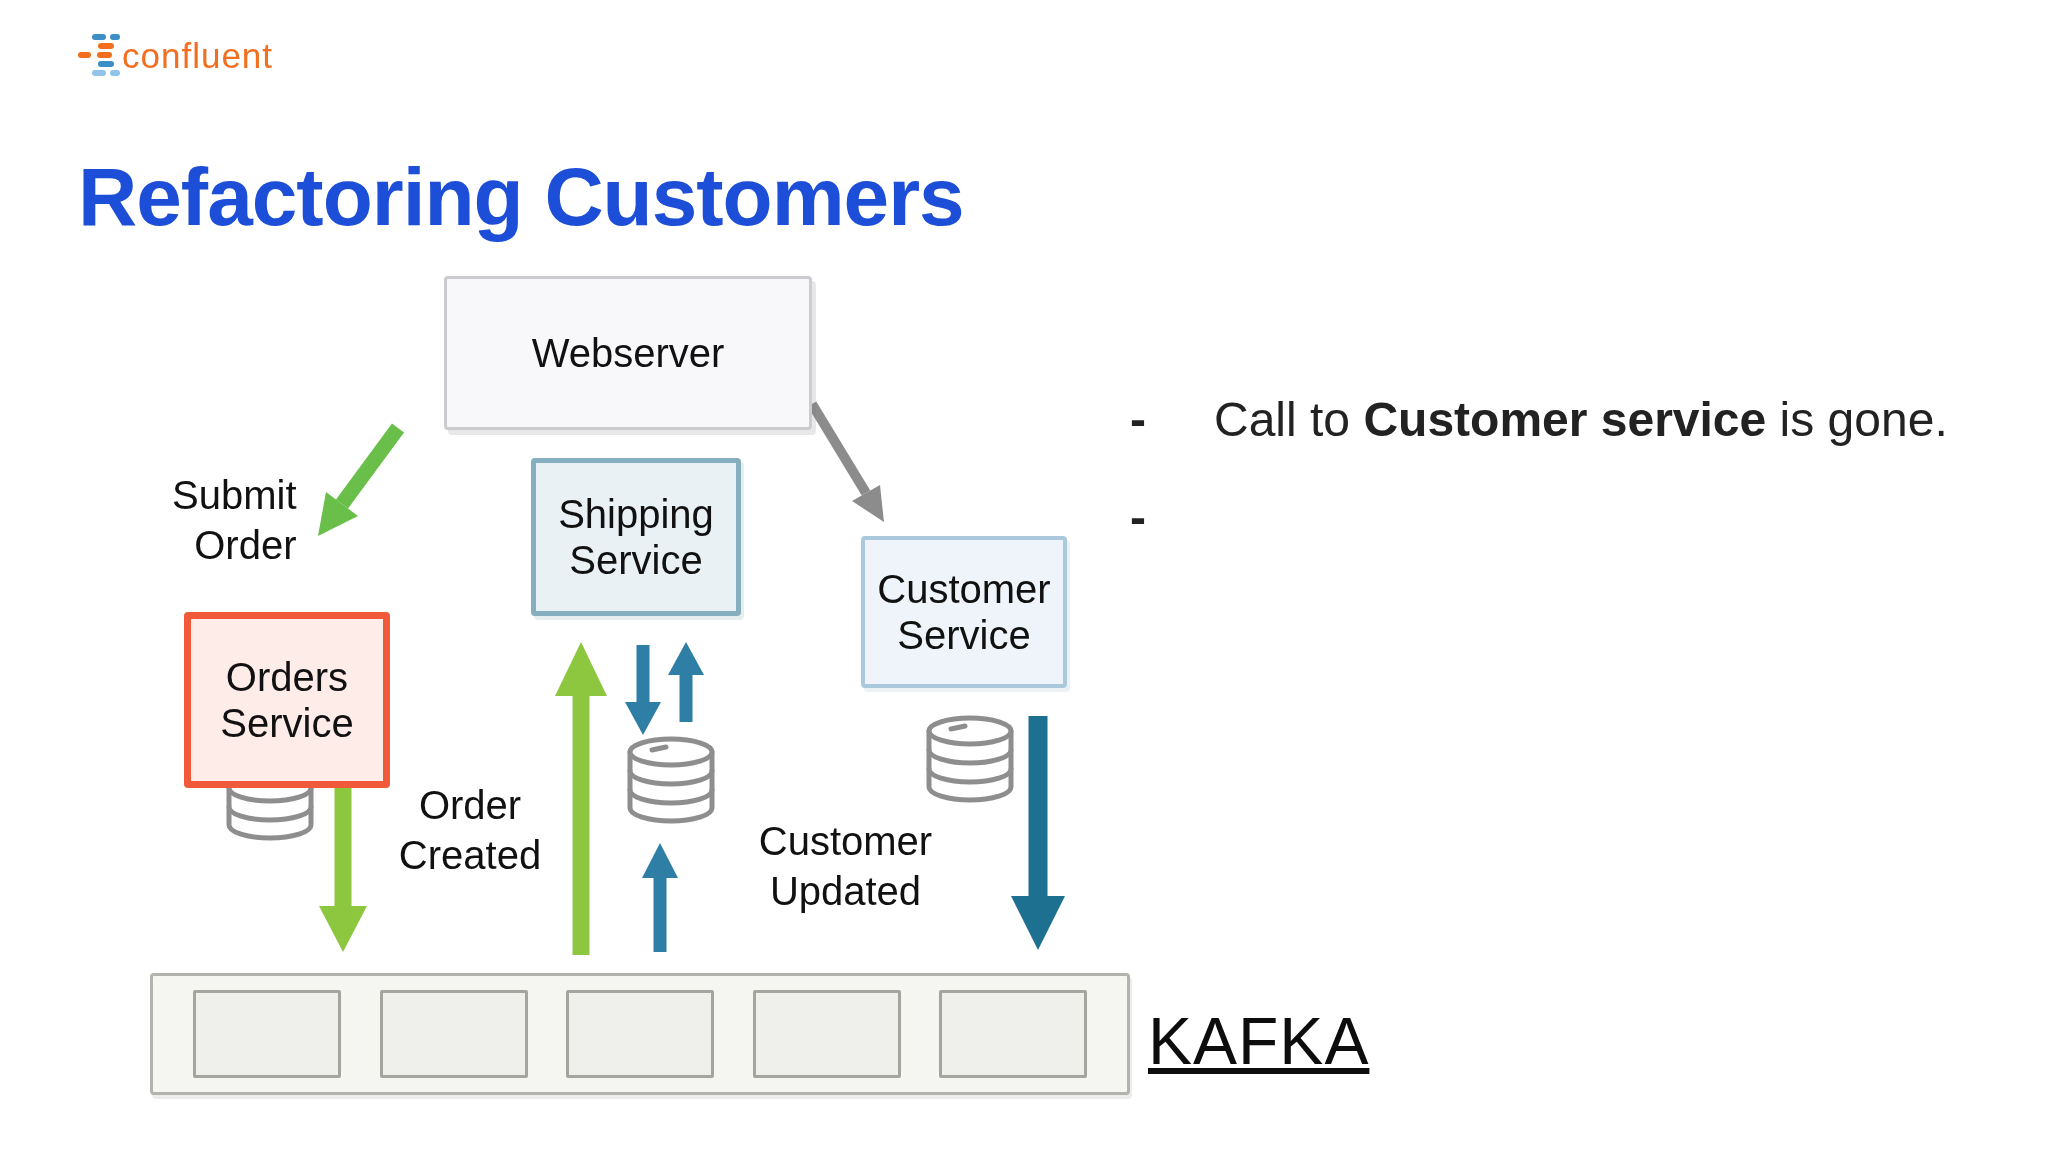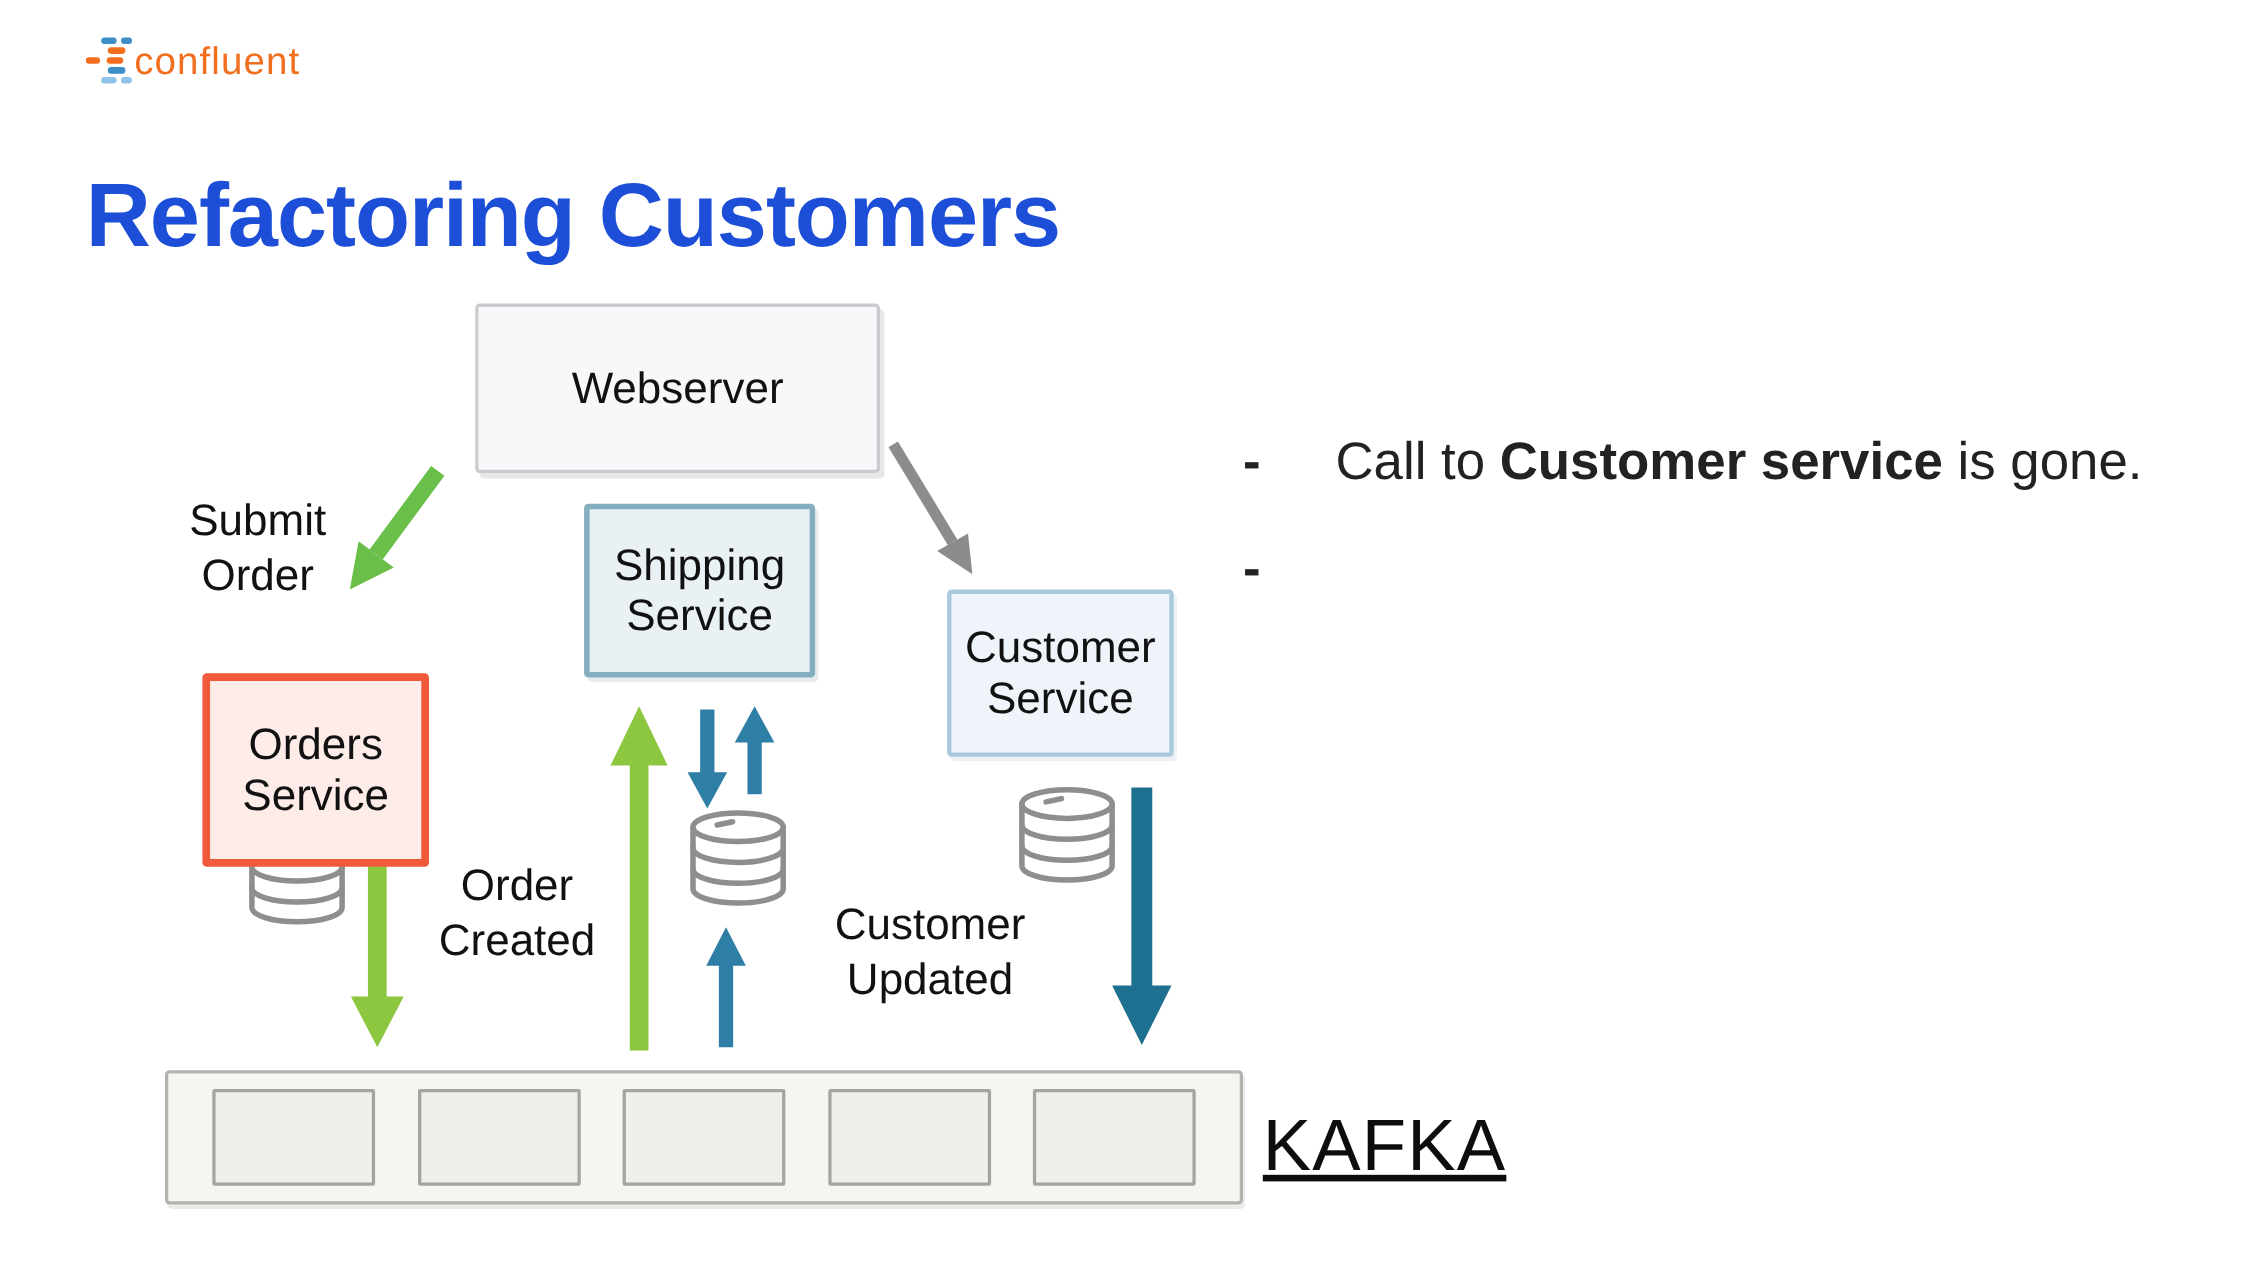--- a/index.html
+++ b/index.html
@@ -10,31 +10,31 @@
   
   .logo{position:absolute;left:78px;top:32px;display:flex;align-items:center;}
   .logo-icon{position:relative;width:48px;height:48px;flex:0 0 auto;}
   .logo-icon i{position:absolute;height:6px;border-radius:3px;display:block;}
   .brand{font-size:35px;font-weight:500;color:var(--logo-orange);letter-spacing:1px;margin-left:-4px;}
   
   .title{position:absolute;left:78px;top:150px;font-size:82px;font-weight:700;color:#1d4ed8;letter-spacing:-1px;}
   
   .box{position:absolute;display:flex;align-items:center;justify-content:center;text-align:center;
        font-size:40px;line-height:1.15;white-space:pre-line;border-radius:4px;color:#111;}
-  .box-webserver{left:432px;top:276px;width:362px;height:148px;background:var(--webserver-fill);
+  .box-webserver{left:444px;top:276px;width:362px;height:148px;background:var(--webserver-fill);
        border:3px solid var(--webserver-border);box-shadow:4px 5px 0 rgba(120,120,130,.18);}
   .box-shipping{left:531px;top:458px;width:200px;height:148px;background:var(--shipping-fill);
        border:5px solid var(--shipping-border);box-shadow:3px 4px 0 rgba(120,150,160,.18);}
   .box-orders{left:184px;top:572px;width:192px;height:162px;background:var(--orders-fill);
        border:7px solid var(--orders-border);margin-top:40px;}
   .box-customer{left:861px;top:536px;width:198px;height:144px;background:var(--customer-fill);
        border:4px solid var(--customer-border);box-shadow:3px 4px 0 rgba(130,160,180,.15);}
   
   .flabel{position:absolute;font-size:40px;line-height:1.25;white-space:pre-line;color:#111;}
-  .lbl-submit{left:172px;top:448px;text-align:center;}
+  .lbl-submit{left:172px;top:470px;text-align:right;}
   .lbl-order-created{left:380px;top:780px;width:180px;text-align:center;}
   .lbl-customer-updated{left:748px;top:816px;width:195px;text-align:center;}
   .lbl-kafka{left:1148px;top:1000px;font-size:66px;letter-spacing:1px;color:#0d0d0d;text-decoration:underline;}
   
   .kafka-bar{position:absolute;left:150px;top:973px;width:980px;height:122px;background:var(--kafka-fill);
        border:3px solid var(--kafka-border);border-radius:4px;box-shadow:2px 4px 0 rgba(100,100,100,.12);
        display:flex;align-items:center;justify-content:space-between;padding:0 40px;box-sizing:border-box;}
   .kafka-partition{width:148px;height:88px;background:#efefeb;border:3px solid #a5a59f;border-radius:2px;box-sizing:border-box;}
   
   .notes{position:absolute;left:1130px;top:390px;width:890px;display:flex;flex-direction:column;gap:38px;}

